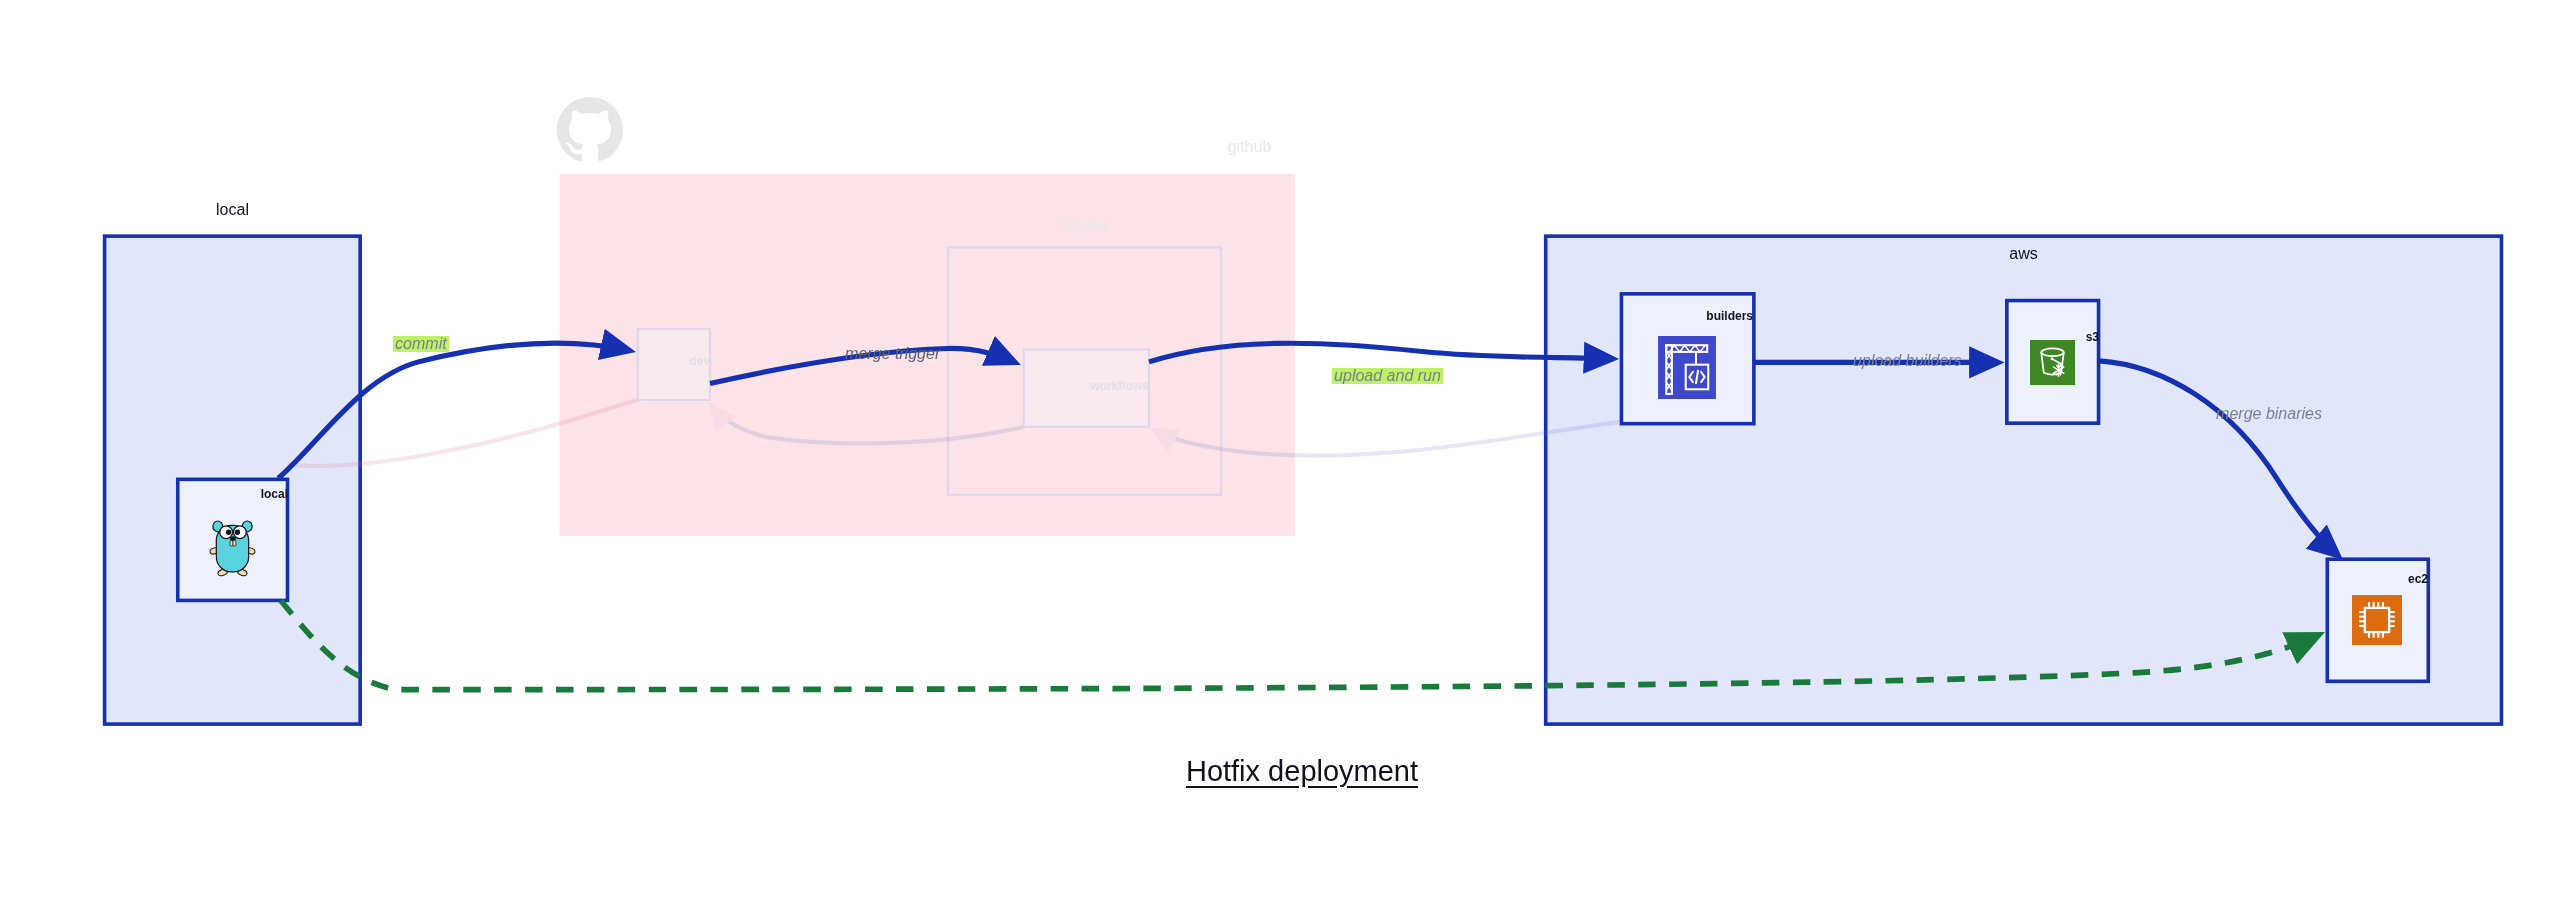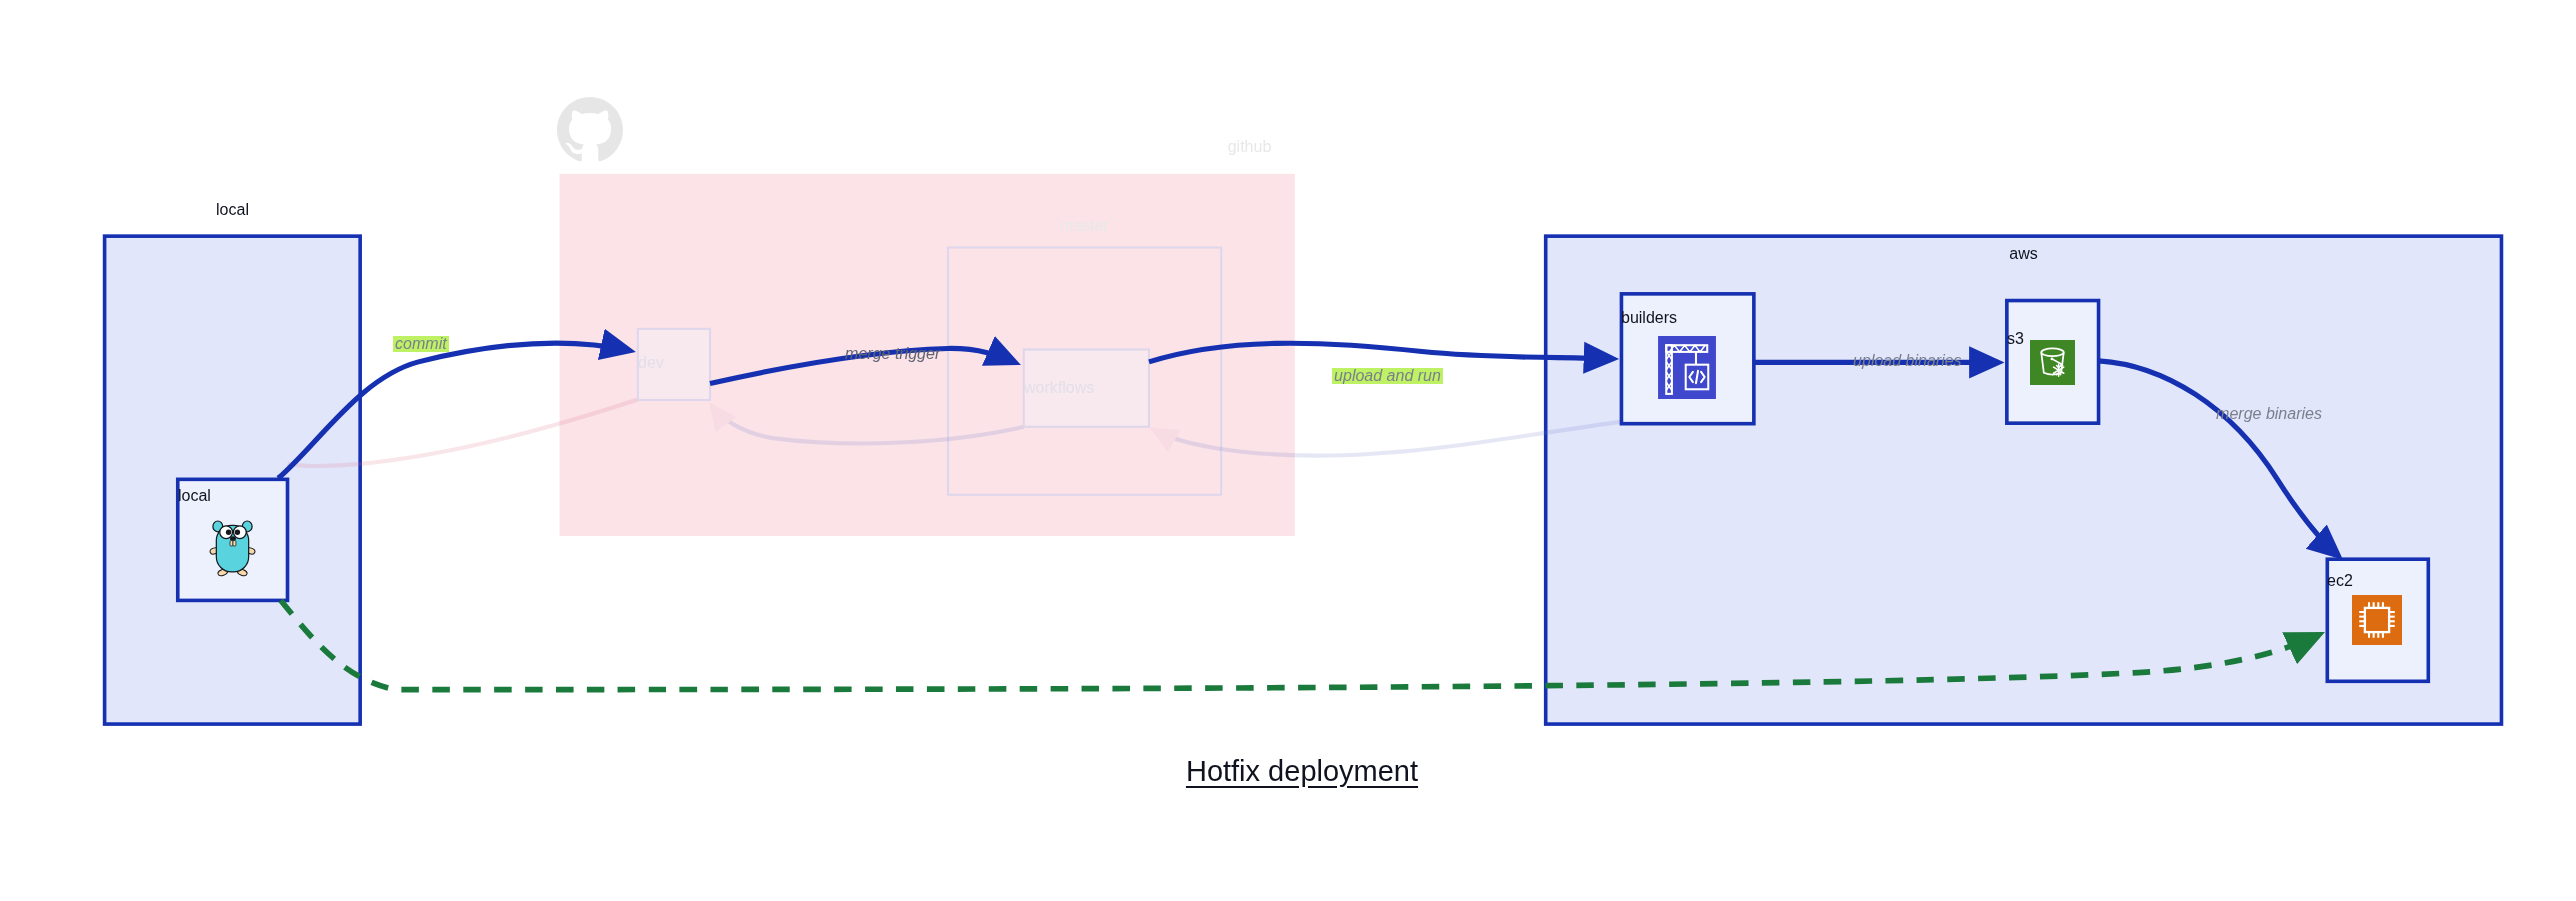--- a/index.html
+++ b/index.html
@@ -7,22 +7,22 @@
   body{width:2604px;height:902px;font-family:"Liberation Sans",sans-serif;overflow:hidden;}
   #stage{position:relative;width:2604px;height:902px;background:#fff;}
   svg.layer{position:absolute;left:0;top:0;width:2604px;height:902px;overflow:visible;}
   .cluster-label{
     position:absolute;font-family:"Liberation Sans",sans-serif;
     font-size:16px;color:#10131f;white-space:nowrap;
   }
   .cluster-label.faded{color:#e8e8e8;}
   .node-title{
     position:absolute;font-family:"Liberation Sans",sans-serif;
-    font-weight:normal;font-size:16px;color:#10131f;white-space:nowrap;
-    text-align:left;
+    font-weight:bold;font-size:12px;color:#10131f;white-space:nowrap;
+    text-align:right;
   }
   .node-title.faded{color:#e2dfe8;}
   .edge-label{
     position:absolute;font-family:"Liberation Sans",sans-serif;
     font-style:italic;font-size:16px;color:#7a7f8c;white-space:nowrap;
     background:#bef264;padding:0 2.1px;line-height:1;
   }
   .edge-label.on-pink{background:transparent;margin-left:24px;}
   .diagram-title{
     position:absolute;font-family:"Liberation Sans",sans-serif;
@@ -205,20 +205,20 @@
       </g>
     </svg>
   </div>
 
   <div class="edge-label" style="left:393px;top:336px;">commit</div>
 
   <div class="edge-label on-pink" style="left:819px;top:346px;color:#5f6472;">merge trigger</div>
 
   <div class="edge-label" style="left:1332px;top:344px;margin-top:24px;">upload and run</div>
 
-  <div class="edge-label on-pink" style="left:1827px;top:353px;">upload binaries</div>
+  <div class="edge-label on-pink" style="left:1827px;top:353px;">upload builders</div>
 
   <div class="edge-label on-pink" style="left:2190px;top:406px;">merge binaries</div>
 
   <div class="diagram-title" style="left:0;top:755px;width:2604px;text-align:center;">Hotfix deployment</div>
 
 </div>
 
 
 </body></html>

